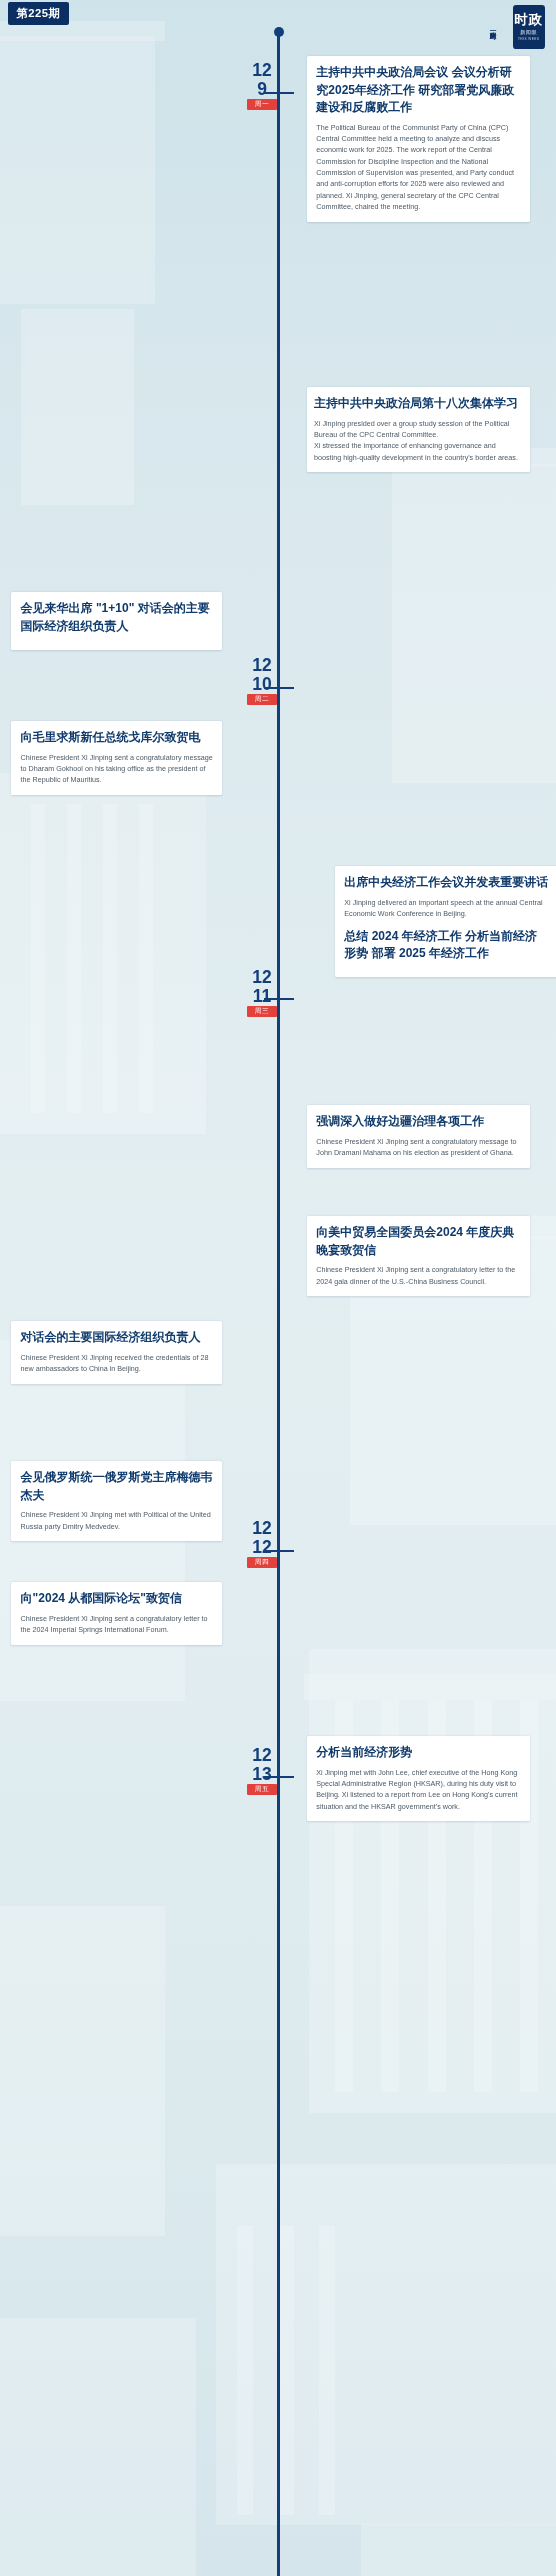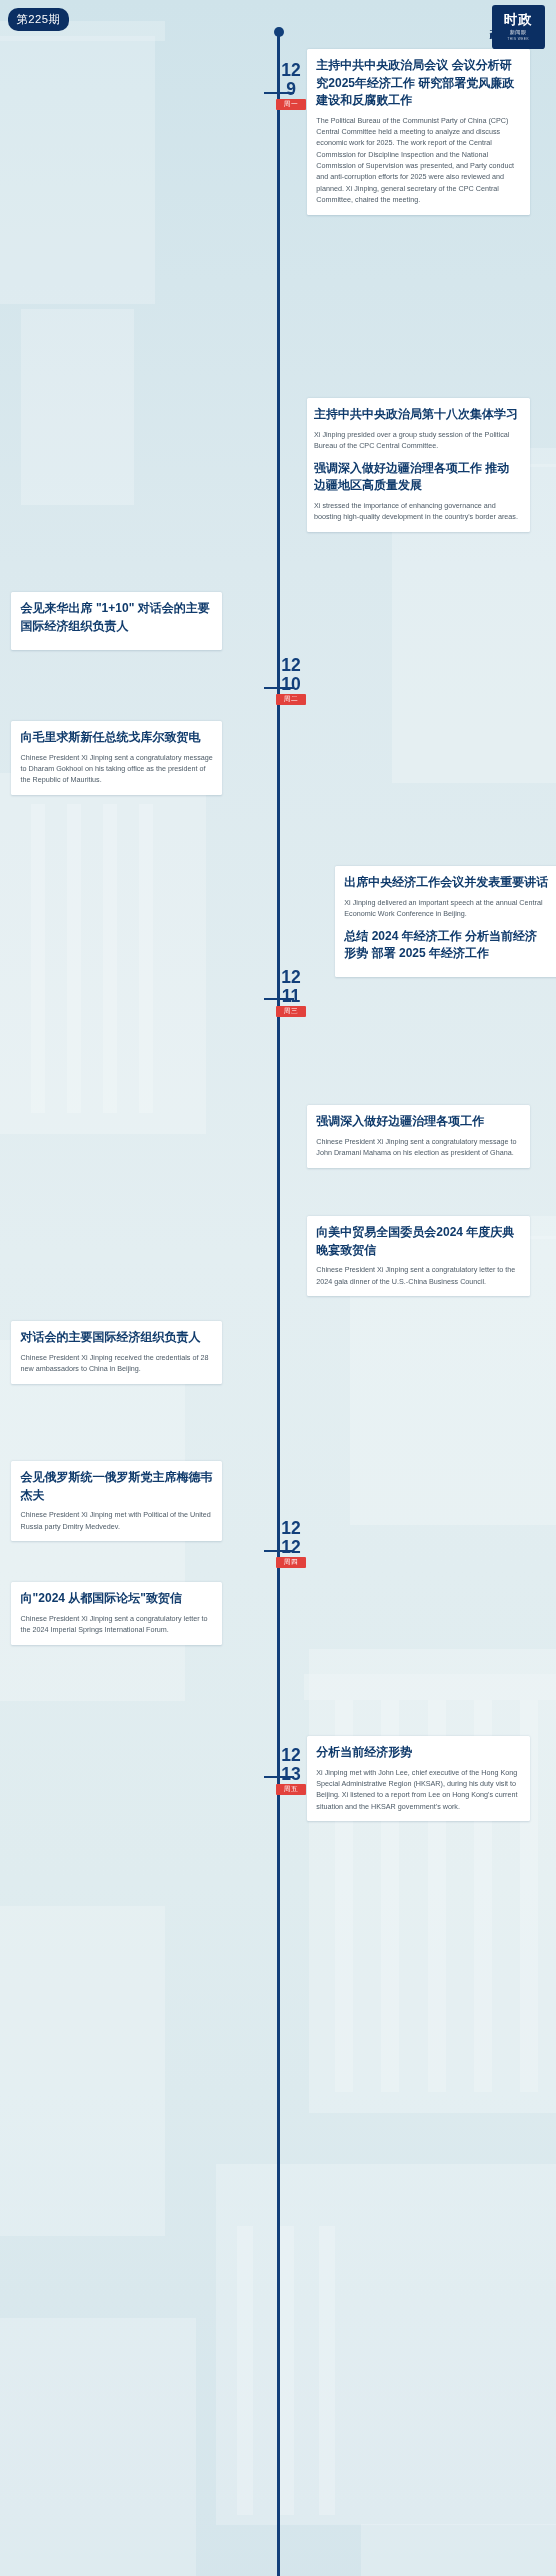--- a/index.html
+++ b/index.html
@@ -15,26 +15,26 @@
   }
 
   
   .bg-art { position: absolute; left: 0; top: 0; width: 556px; height: 3138px; opacity: .55; }
   .bg-block { position: absolute; background: rgba(255,255,255,.42); }
   .bg-col { position:absolute; background: rgba(255,255,255,.5); }
   .bg-roof { position:absolute; background: rgba(255,255,255,.38); }
 
   
   .issue-badge {
-    position: absolute; left: 8.2px; top: 8px;
-    background: #0b2f63; color: #fff; font-size: 11.3px; font-weight: normal;
-    padding: 4.1px 8.2px; border-radius: 10px; letter-spacing: 0.5px;
+    position: absolute; left: 8.2px; top: 2px;
+    background: #0b2f63; color: #fff; font-size: 11.3px; font-weight: bold;
+    padding: 4.1px 8.2px; border-radius: 2px; letter-spacing: 0.5px;
   }
   .logo-box {
-    position: absolute; right: 11.3px; top: 5.2px; width: 53px; height: 44px;
+    position: absolute; right: 11.3px; top: 5.2px; width: 32px; height: 44px;
     background: #0b2f63; border-radius: 3.1px; color: #fff;
     display: flex; flex-direction: column; align-items: center; justify-content: center;
   }
   .logo-box .l1 { font-size: 13.4px; font-weight: bold; line-height: 1; letter-spacing: 1px; }
   .logo-box .l2 { font-size: 5.2px; margin-top: 2.6px; letter-spacing: 0.5px; opacity: .9; }
   .logo-box .l3 { font-size: 3.1px; margin-top: 1.5px; letter-spacing: 0.5px; opacity: .75; }
   .logo-side {
     position:absolute; right: 59px; top: 8.2px; width: 11.3px; height: 38px;
     color: #0b2f63; font-size: 6.7px; line-height: 7.7px; text-align:center; font-weight:bold;
     writing-mode: vertical-rl;
@@ -44,21 +44,21 @@
   .axis {
     position: absolute; left: 277px; top: 31px; width: 2.6px; height: 2895px;
     background: #123f7a;
   }
   .axis-dot-top {
     position: absolute; left: 274px; top: 27px; width: 9.8px; height: 9.8px;
     border-radius: 50%; background: #123f7a;
   }
 
   .date-chip {
-    position: absolute; width: 30px; left: 276px; text-align: center; z-index: 5;
+    position: absolute; width: 30px; left: 247px; text-align: center; z-index: 5;
   }
   .date-chip .m { font-size: 17.5px; font-weight: bold; color: #123f7a; line-height: 17.5px; }
   .date-chip .d { font-size: 17.5px; font-weight: bold; color: #123f7a; line-height: 18.5px; }
   .date-chip .w {
     margin-top: 1px; background: #e2413c; color:#fff; font-size: 6.7px;
     padding: 1px 0; border-radius: 1px; letter-spacing: 0.5px;
   }
   .date-line { position:absolute; left: 264px; width: 30px; height: 1.5px; background:#123f7a; }
 
   
@@ -153,29 +153,28 @@
   <div class="w">周四</div>
 </div>
 
 <div class="date-line" style="top:1776px;"></div>
 <div class="date-chip" style="top:1747px;">
   <div class="m">12</div>
   <div class="d">13</div>
   <div class="w">周五</div>
 </div>
 
-<div class="card right" style="top:49px;">
+<div class="card right" style="top:56px;">
   <h3>主持中共中央政治局会议 会议分析研究2025年经济工作 研究部署党风廉政建设和反腐败工作</h3>
   <p>The Political Bureau of the Communist Party of China (CPC) Central Committee held a meeting to analyze and discuss economic work for 2025. The work report of the Central Commission for Discipline Inspection and the National Commission of Supervision was presented, and Party conduct and anti-corruption efforts for 2025 were also reviewed and planned. Xi Jinping, general secretary of the CPC Central Committee, chaired the meeting.</p>
 </div>
 
-<div class="card right" style="top:398px;padding-left:7px;">
+<div class="card right" style="top:387px;padding-left:7px;">
   <h3>主持中共中央政治局第十八次集体学习</h3>
   <p>Xi Jinping presided over a group study session of the Political Bureau of the CPC Central Committee.</p>
-  <h3 class="sub">强调深入做好边疆治理各项工作 推动边疆地区高质量发展</h3>
   <p>Xi stressed the importance of enhancing governance and boosting high-quality development in the country's border areas.</p>
 </div>
 
 <div class="card left" style="top:592px;">
   <h3>会见来华出席 "1+10" 对话会的主要国际经济组织负责人</h3>
 </div>
 
 <div class="card left" style="top:721px;">
   <h3>向毛里求斯新任总统戈库尔致贺电</h3>
   <p>Chinese President Xi Jinping sent a congratulatory message to Dharam Gokhool on his taking office as the president of the Republic of Mauritius.</p>

